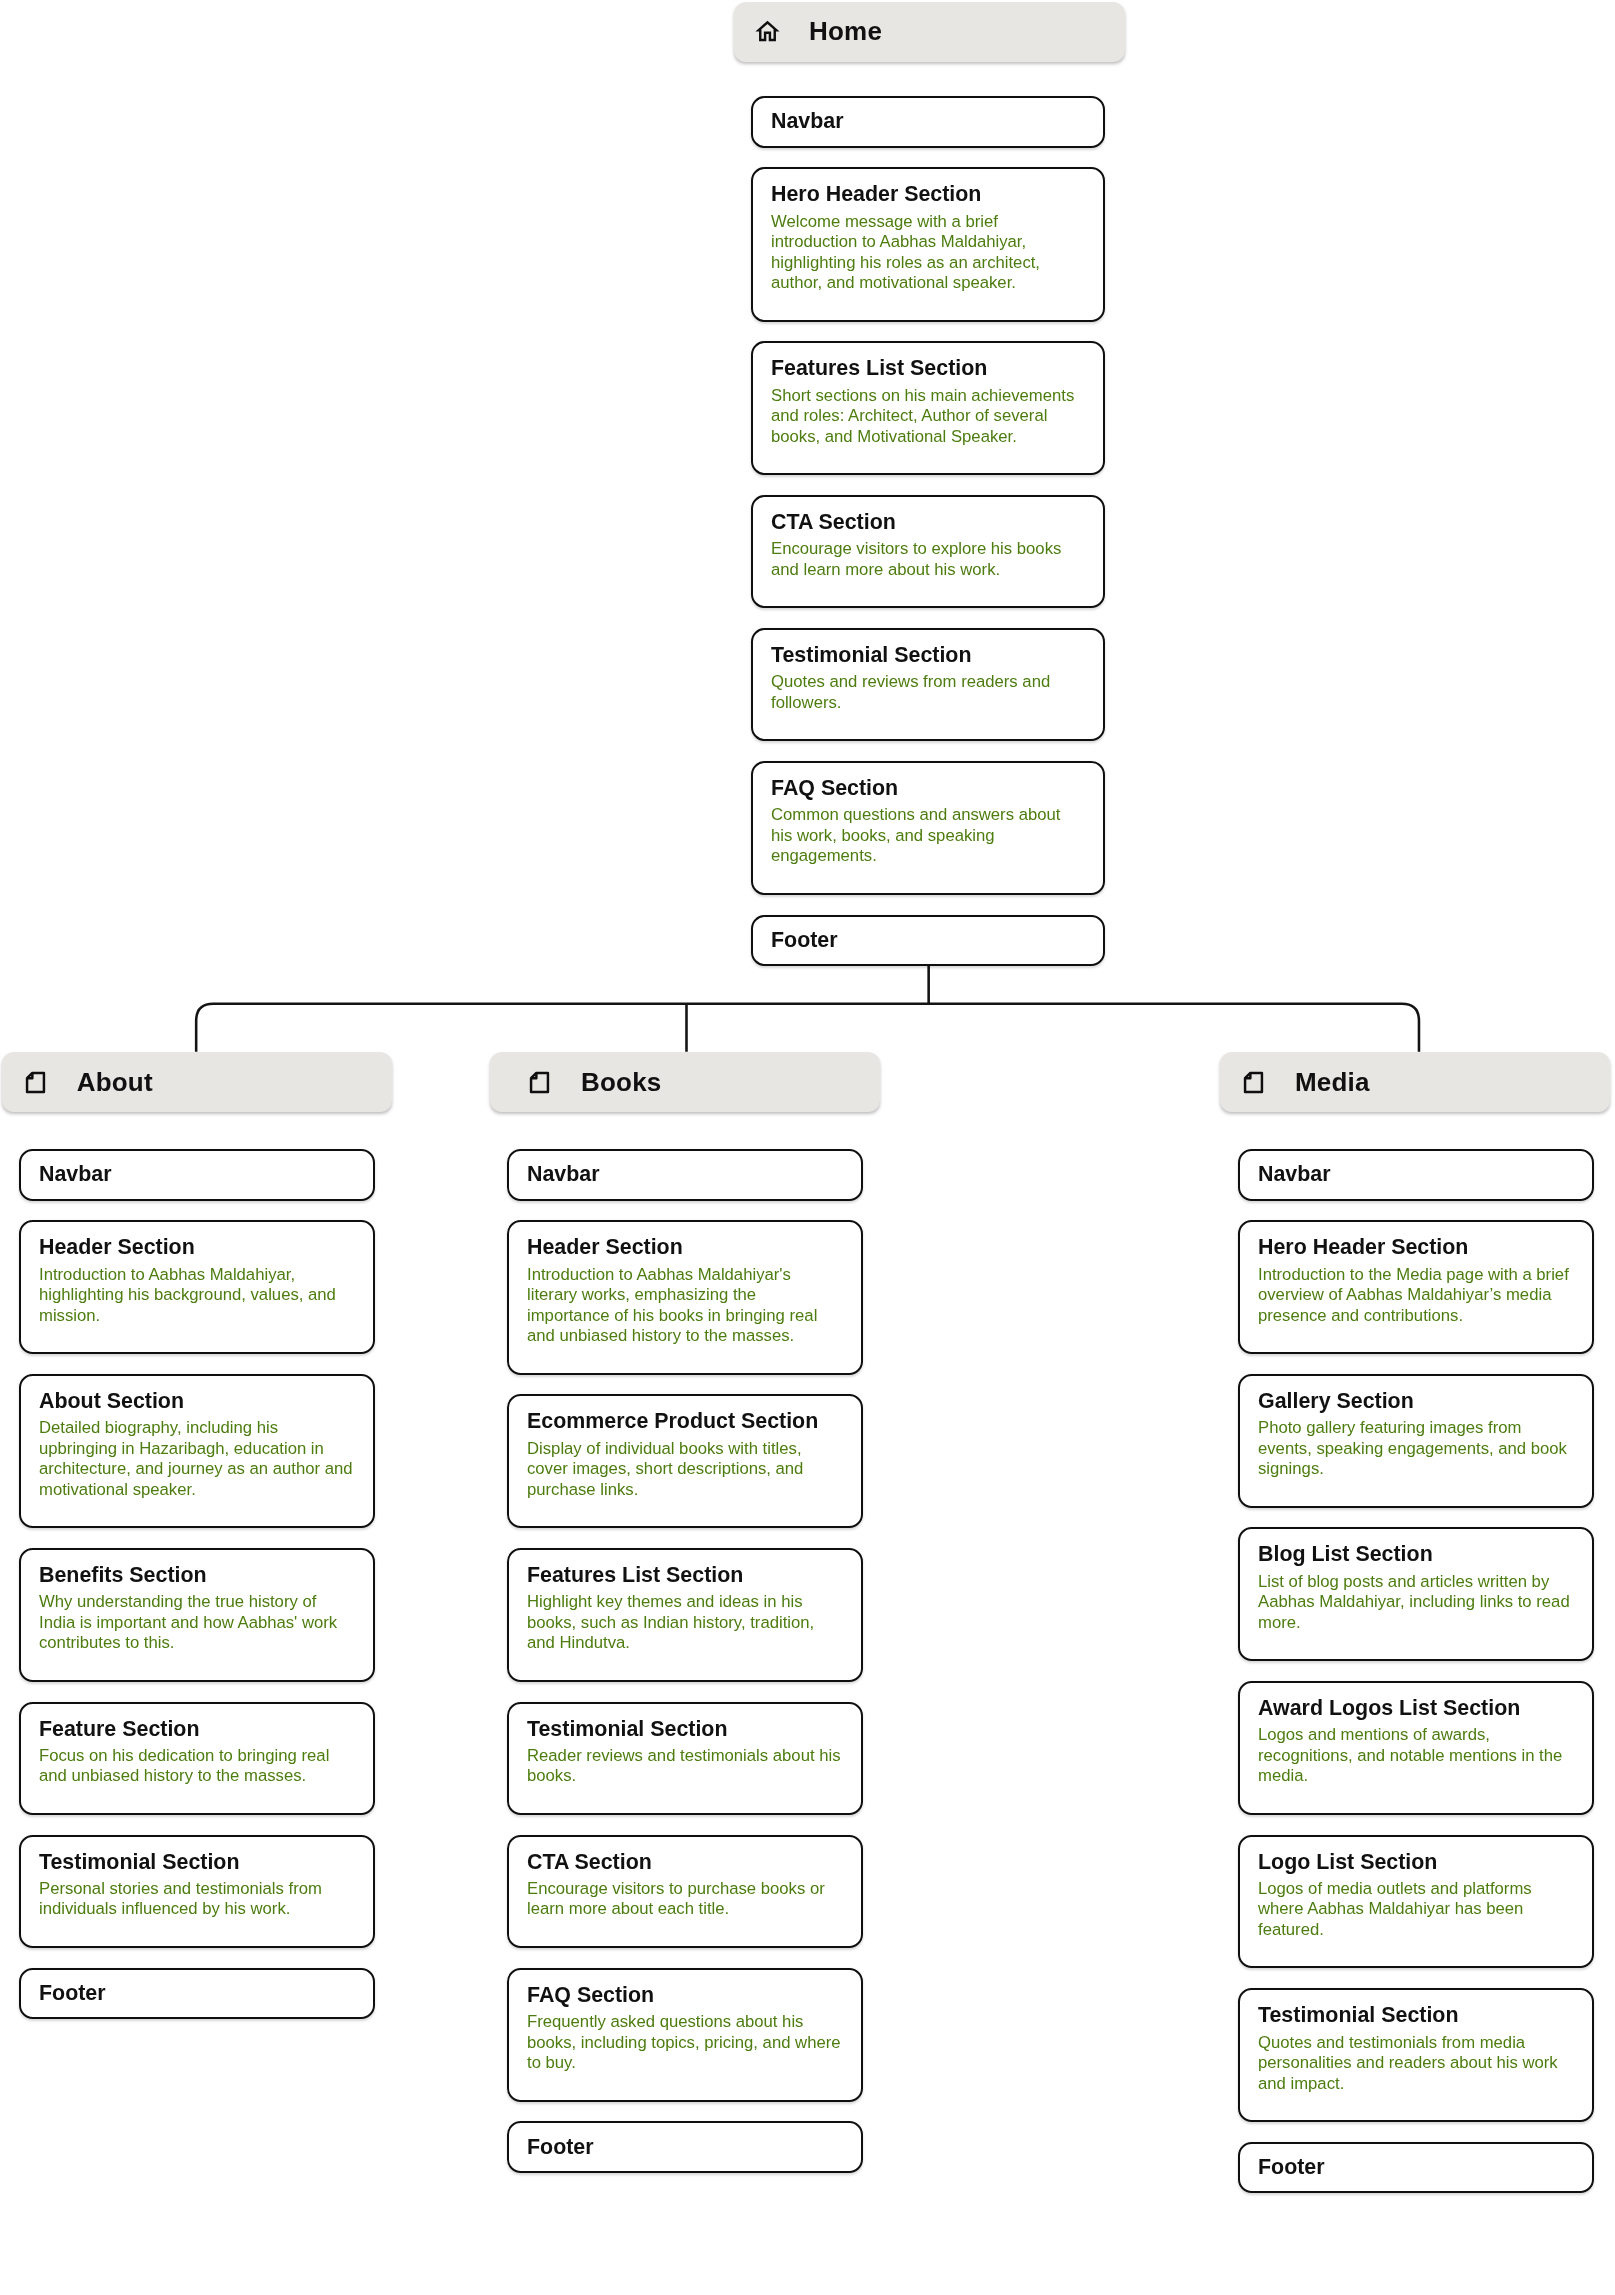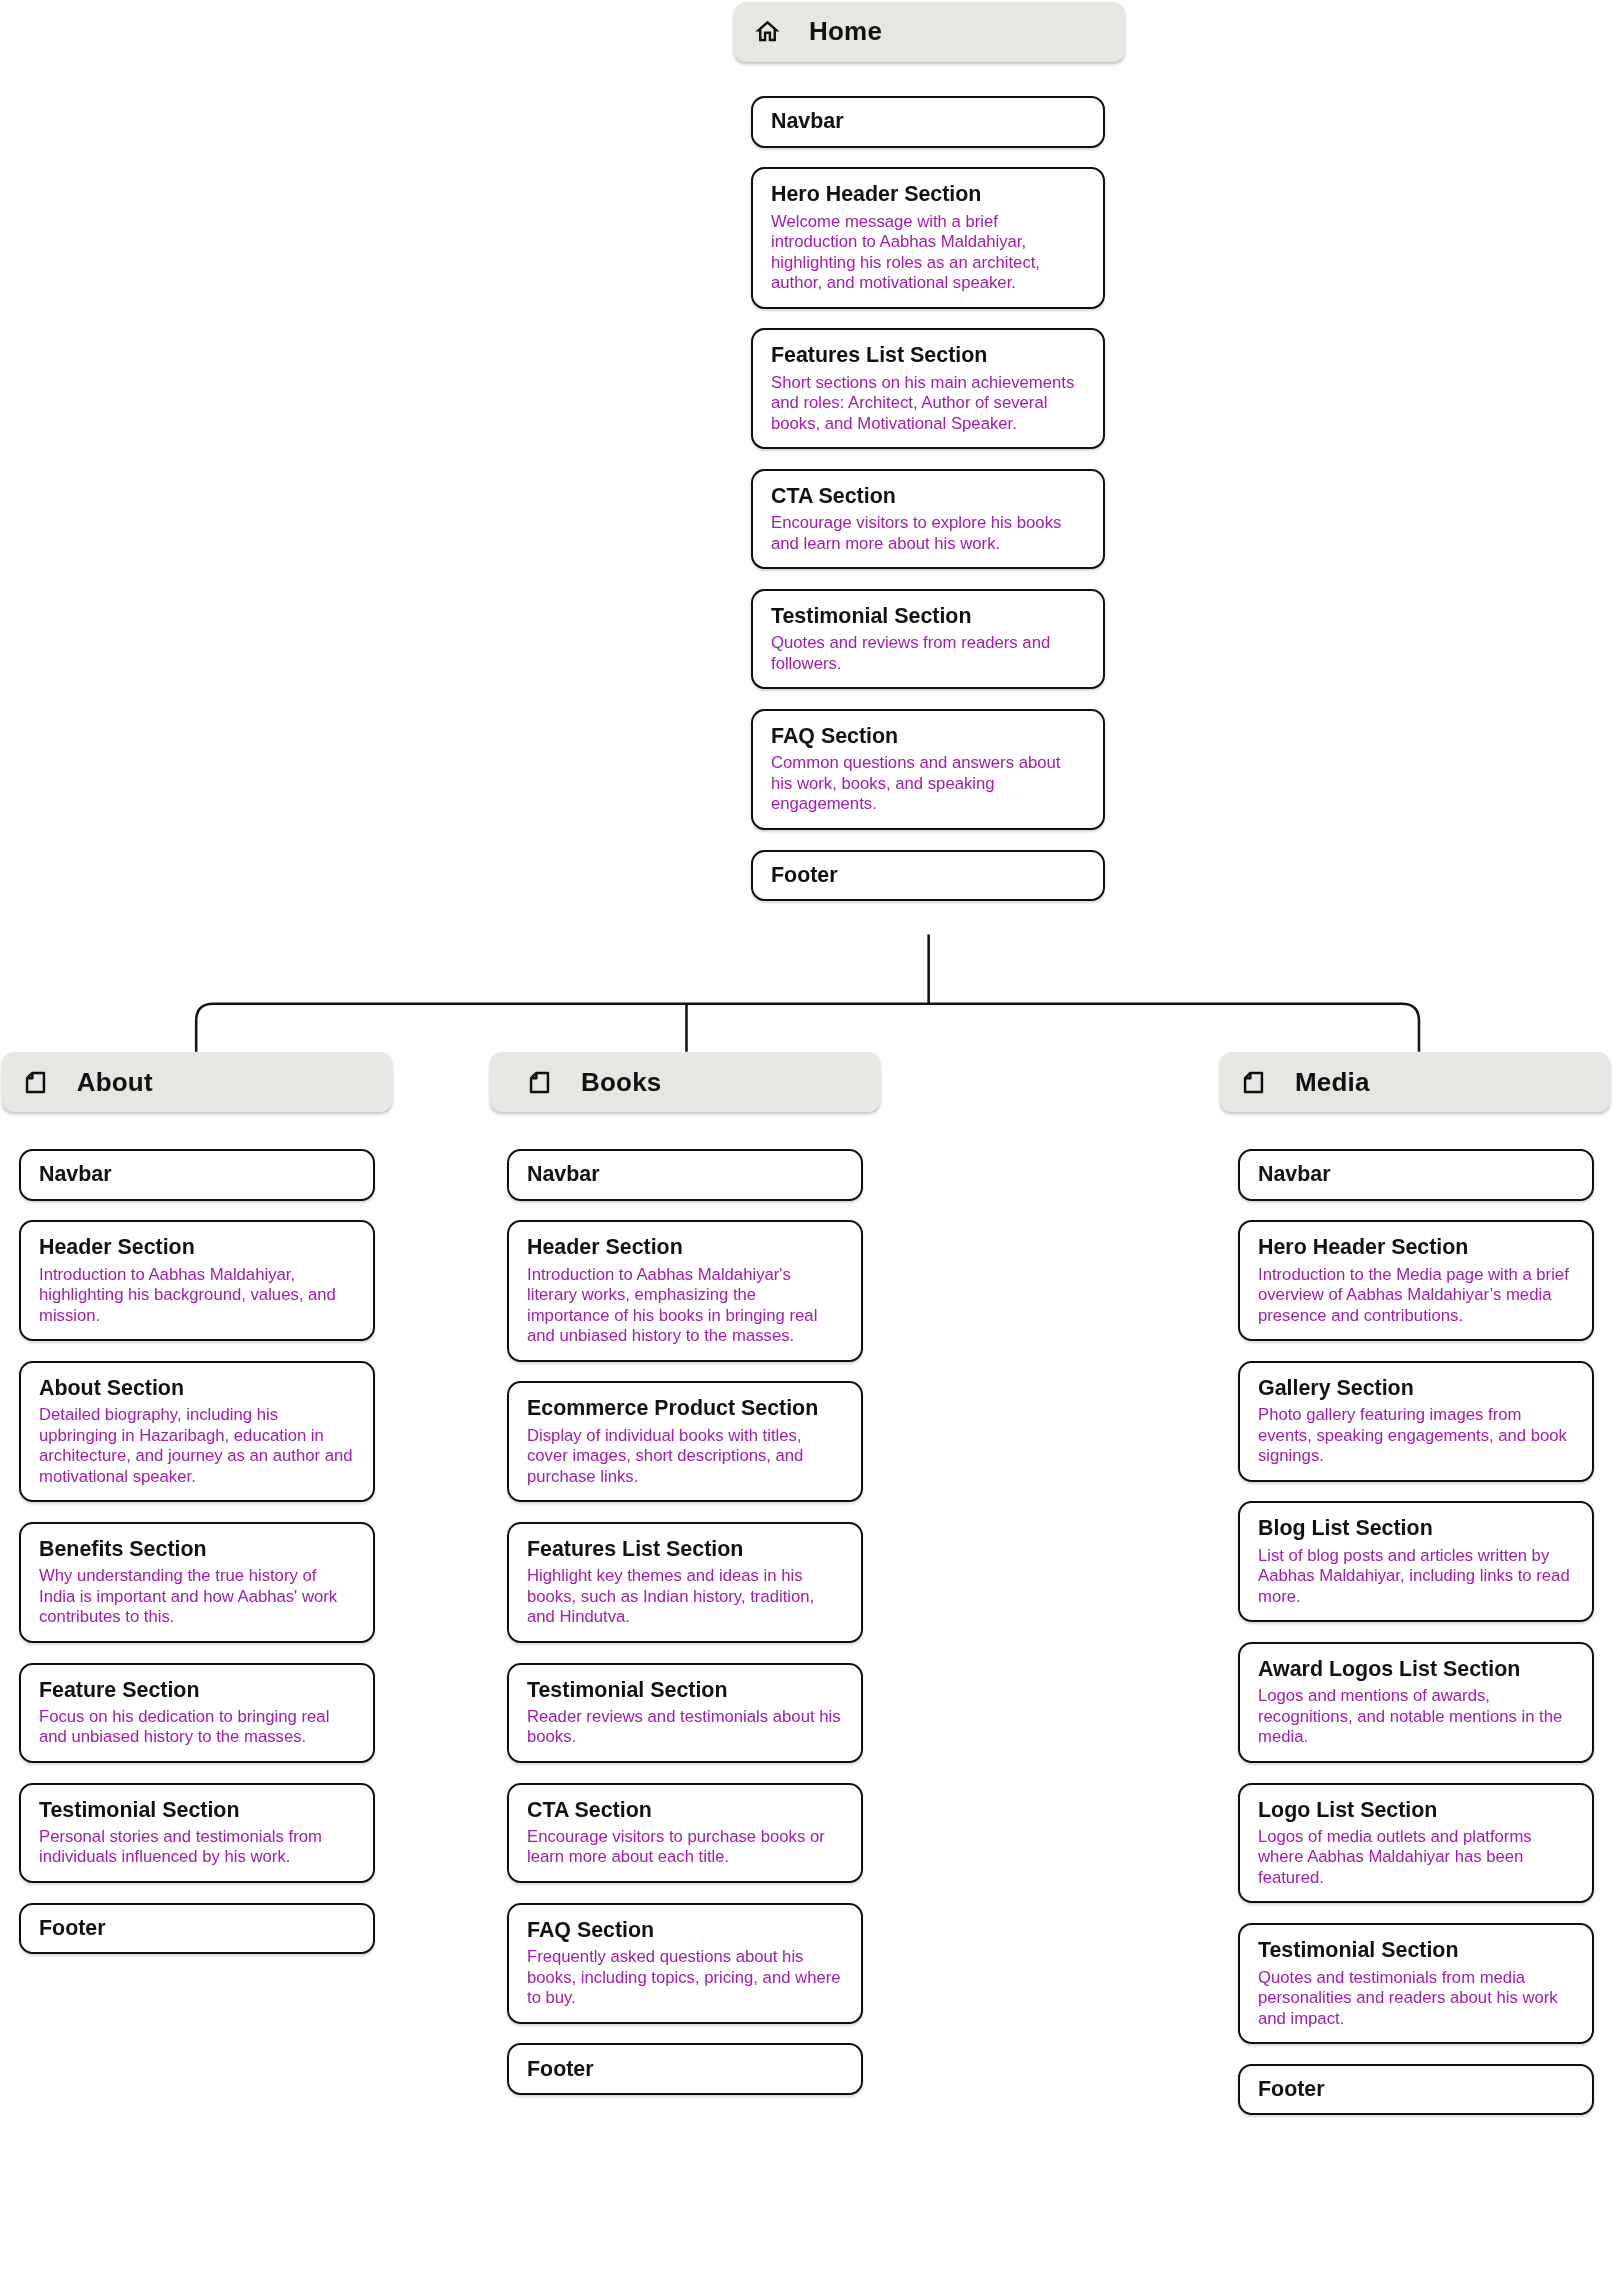--- a/index.html
+++ b/index.html
@@ -20,26 +20,26 @@
   #header-media{left:1220px;top:1052px;width:390px;}
   .hicon{display:flex;align-items:center;justify-content:center;width:29px;height:29px;flex:0 0 auto;}
   .hlabel{font-size:26px;font-weight:600;letter-spacing:0.2px;}
   .col{position:absolute;display:flex;flex-direction:column;gap:19.7px;justify-content:center;}
   #col-home {left:751px;top:96px;width:354px;}
   #col-about{left:19px;top:1149px;width:356px;}
   #col-books{left:507px;top:1149px;width:356px;}
   #col-media{left:1238px;top:1149px;width:356px;}
   .card{
     background:#fff;border:2.1px solid #0f0f0f;border-radius:13.7px;
-    padding:12px 18px 13px 18px;box-sizing:border-box;
+    padding:12px 18px 26px 18px;box-sizing:border-box;
     box-shadow:0 1.7px 2.6px rgba(0,0,0,.16);
   }
   .card--plain{padding:10.3px 18px;}
   .card-title{font-size:21.4px;font-weight:700;line-height:27px;}
-  .card-desc{margin:3.4px 0 0 0;font-size:16.7px;line-height:20.5px;font-weight:400;color:#a21caf;}
+  .card-desc{margin:3.4px 0 0 0;font-size:16.7px;line-height:20.5px;font-weight:400;color:#4d7c0f;}
   .card-desc:empty{display:none;}
 </style>
 </head>
 <body>
 
 <svg class="connectors" width="1616" height="2295" viewBox="0 0 1888 2682">
   <path d="M1085 1092 V1173 M802 1173 V1229 M229 1229 V1193 Q229 1173 249 1173 H1638 Q1658 1173 1658 1193 V1229" fill="none" stroke="#141414" stroke-width="3"></path>
 </svg>
 
 <div class="page-header" id="header-home">

